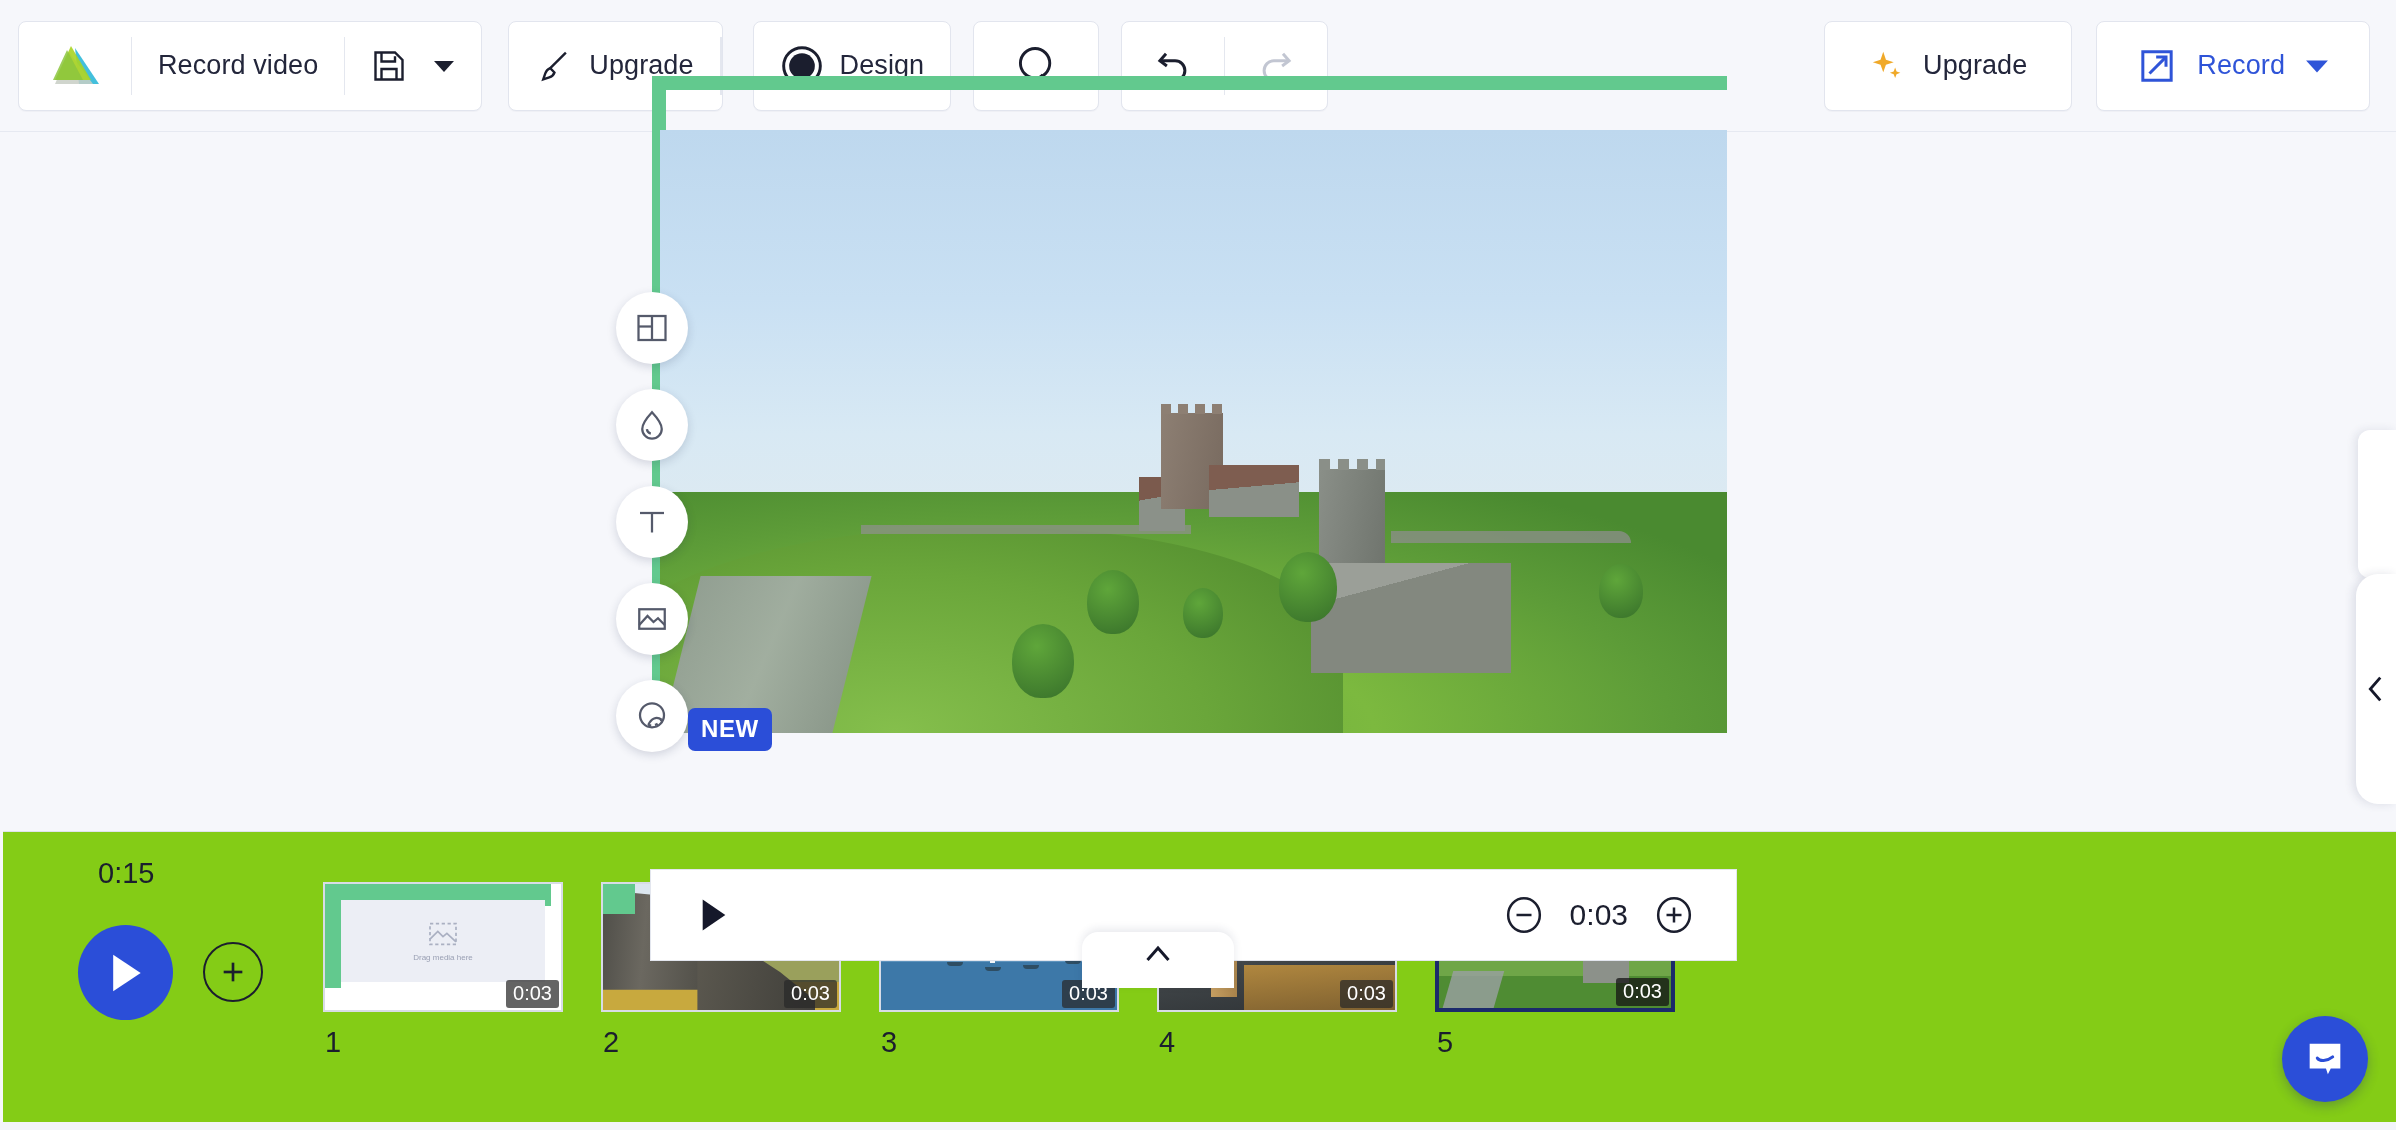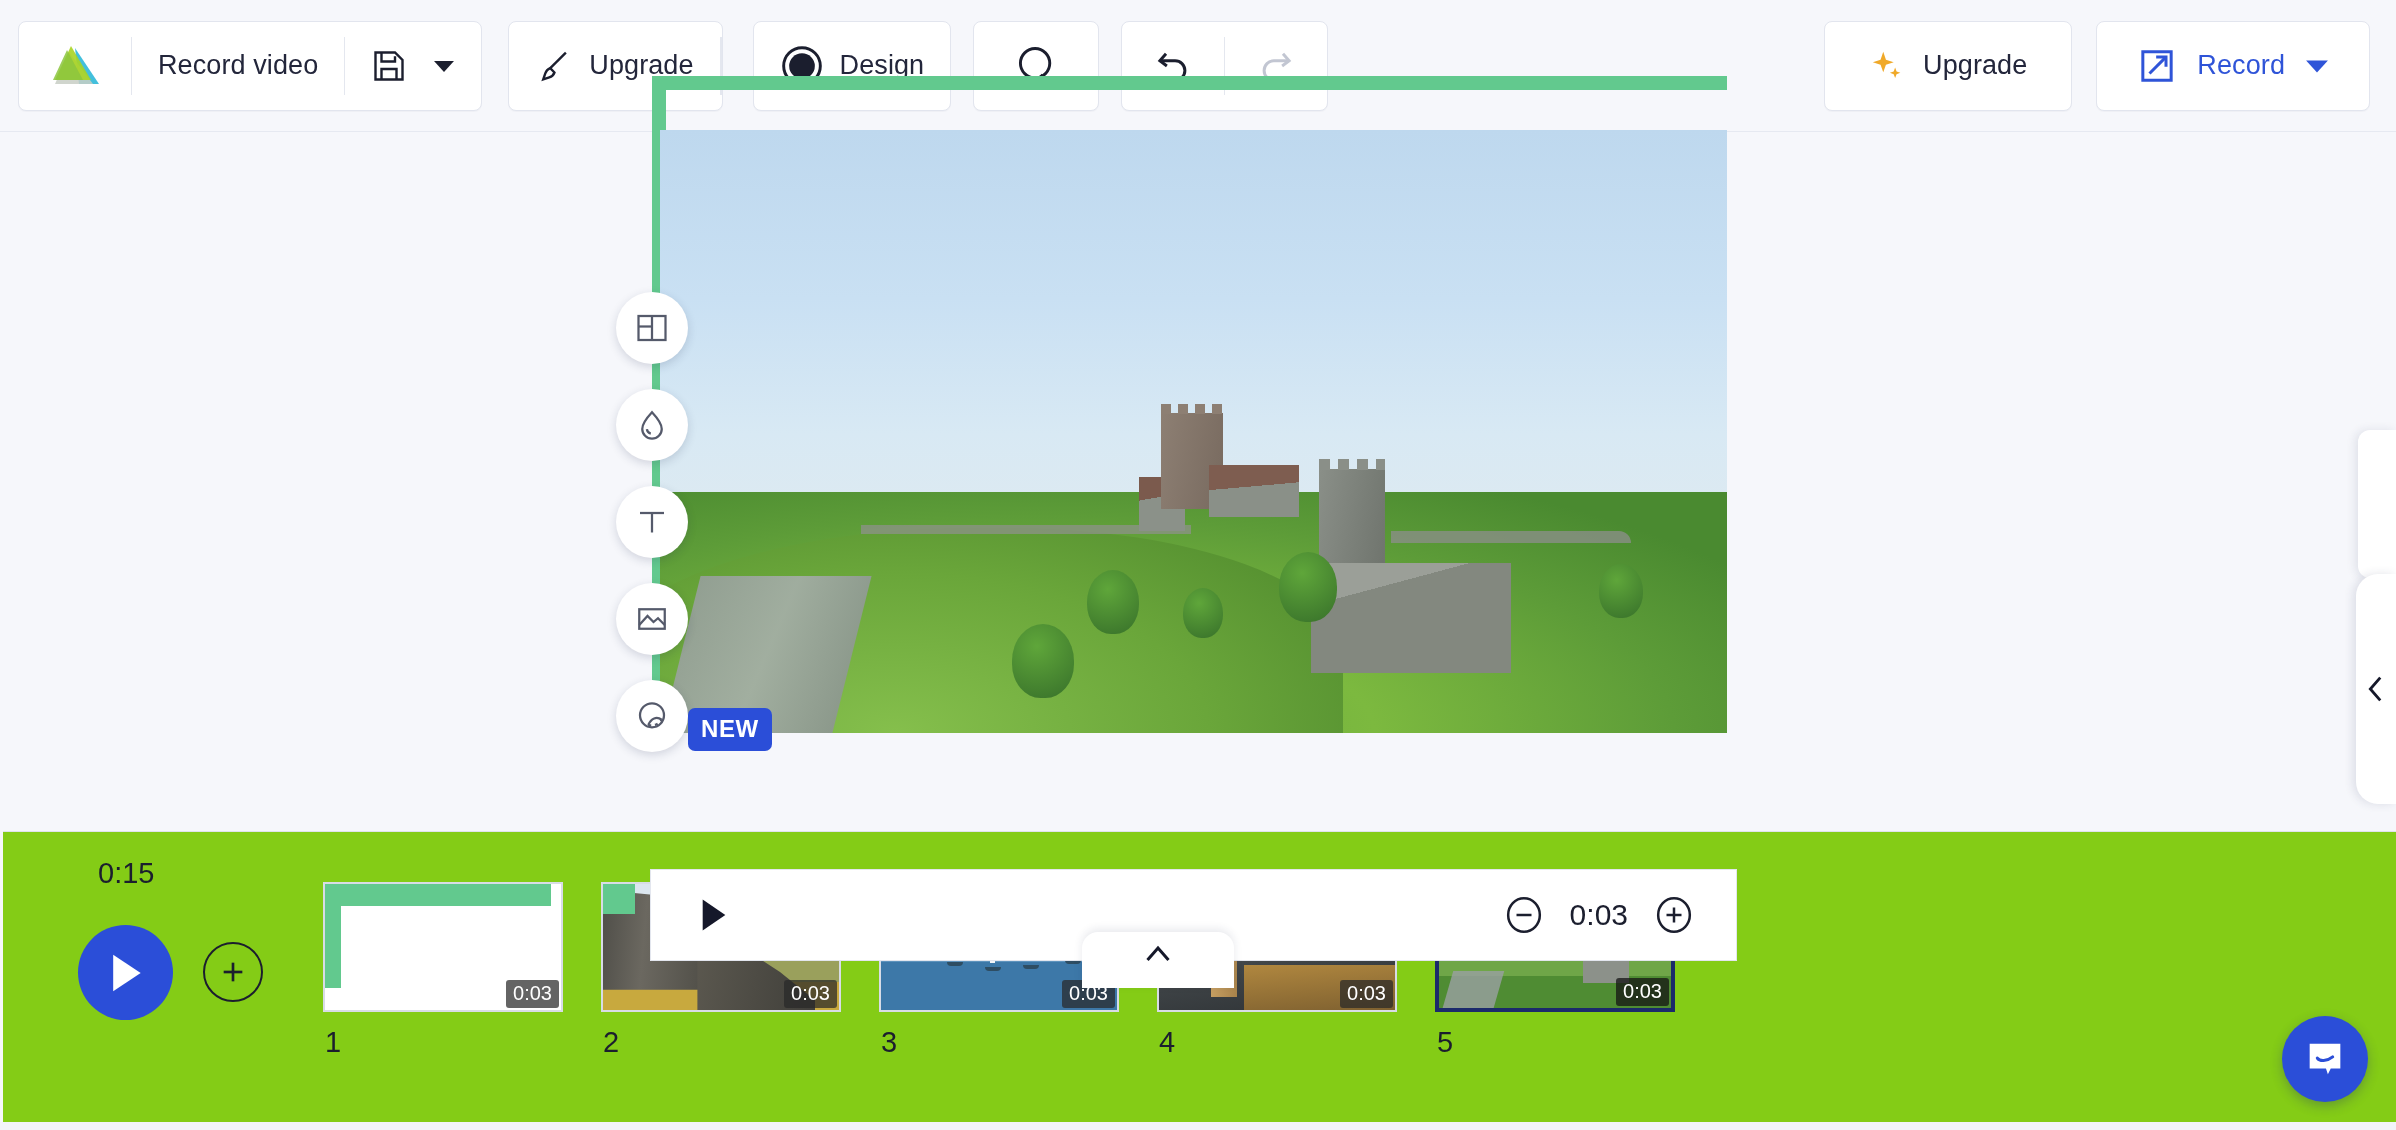--- a/index.html
+++ b/index.html
@@ -566,20 +566,27 @@
         <path d="M12 5v14"></path>
           <path d="M5 12h14"></path>
       </svg>
     </div>
 
     <div class="scenes">
 
       <div class="scene scene1">
         <div class="thumb">
           <div class="thumb-green"></div>
+          <div class="ph">
+            <svg class="ico" width="32" height="26" viewBox="0 0 24 20" fill="none" stroke="#aab0c2" stroke-width="1.3">
+              <rect x="2" y="2" width="20" height="16" stroke-dasharray="2.5 2"></rect>
+              <path d="M2 14 L8 8 L12 12 L15 9.5 L22 16"></path>
+            </svg>
+            <span class="ph-text">Drag media here</span>
+          </div>
           <span class="badge-time">0:03</span>
         </div>
         <div class="scene-num">1</div>
       </div>
 
       <div class="scene">
         <div class="thumb">
           <div class="t-cliff"></div>
           <div class="thumb-green"></div>
           <span class="badge-time">0:03</span>

